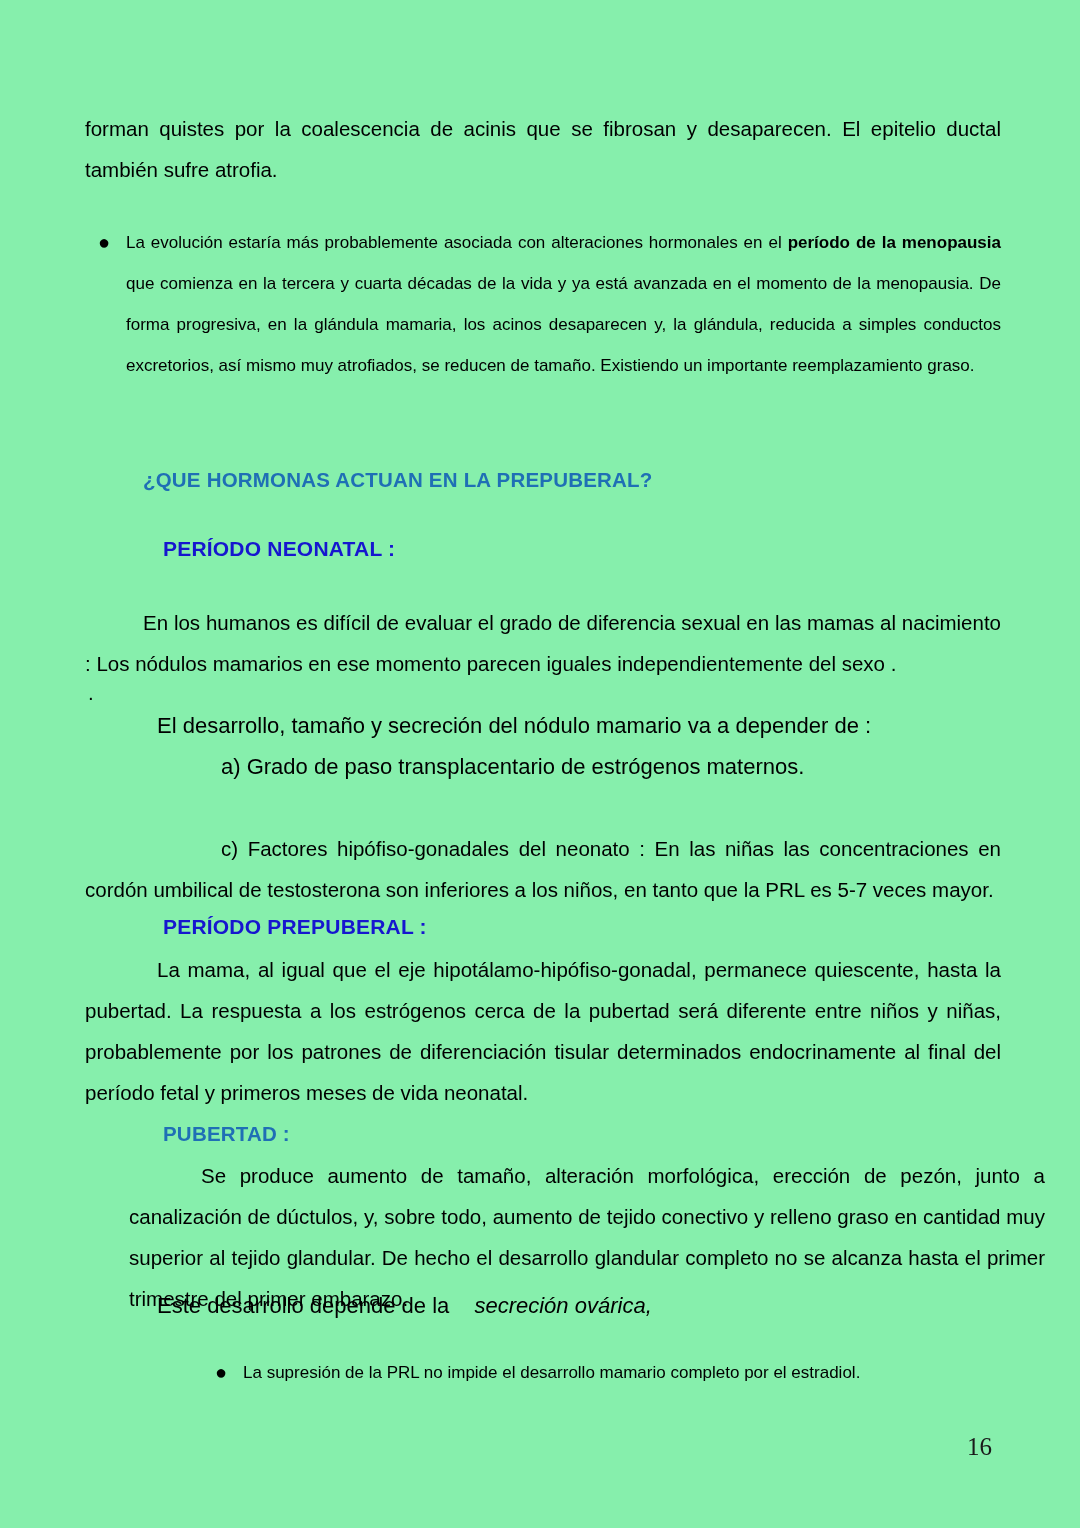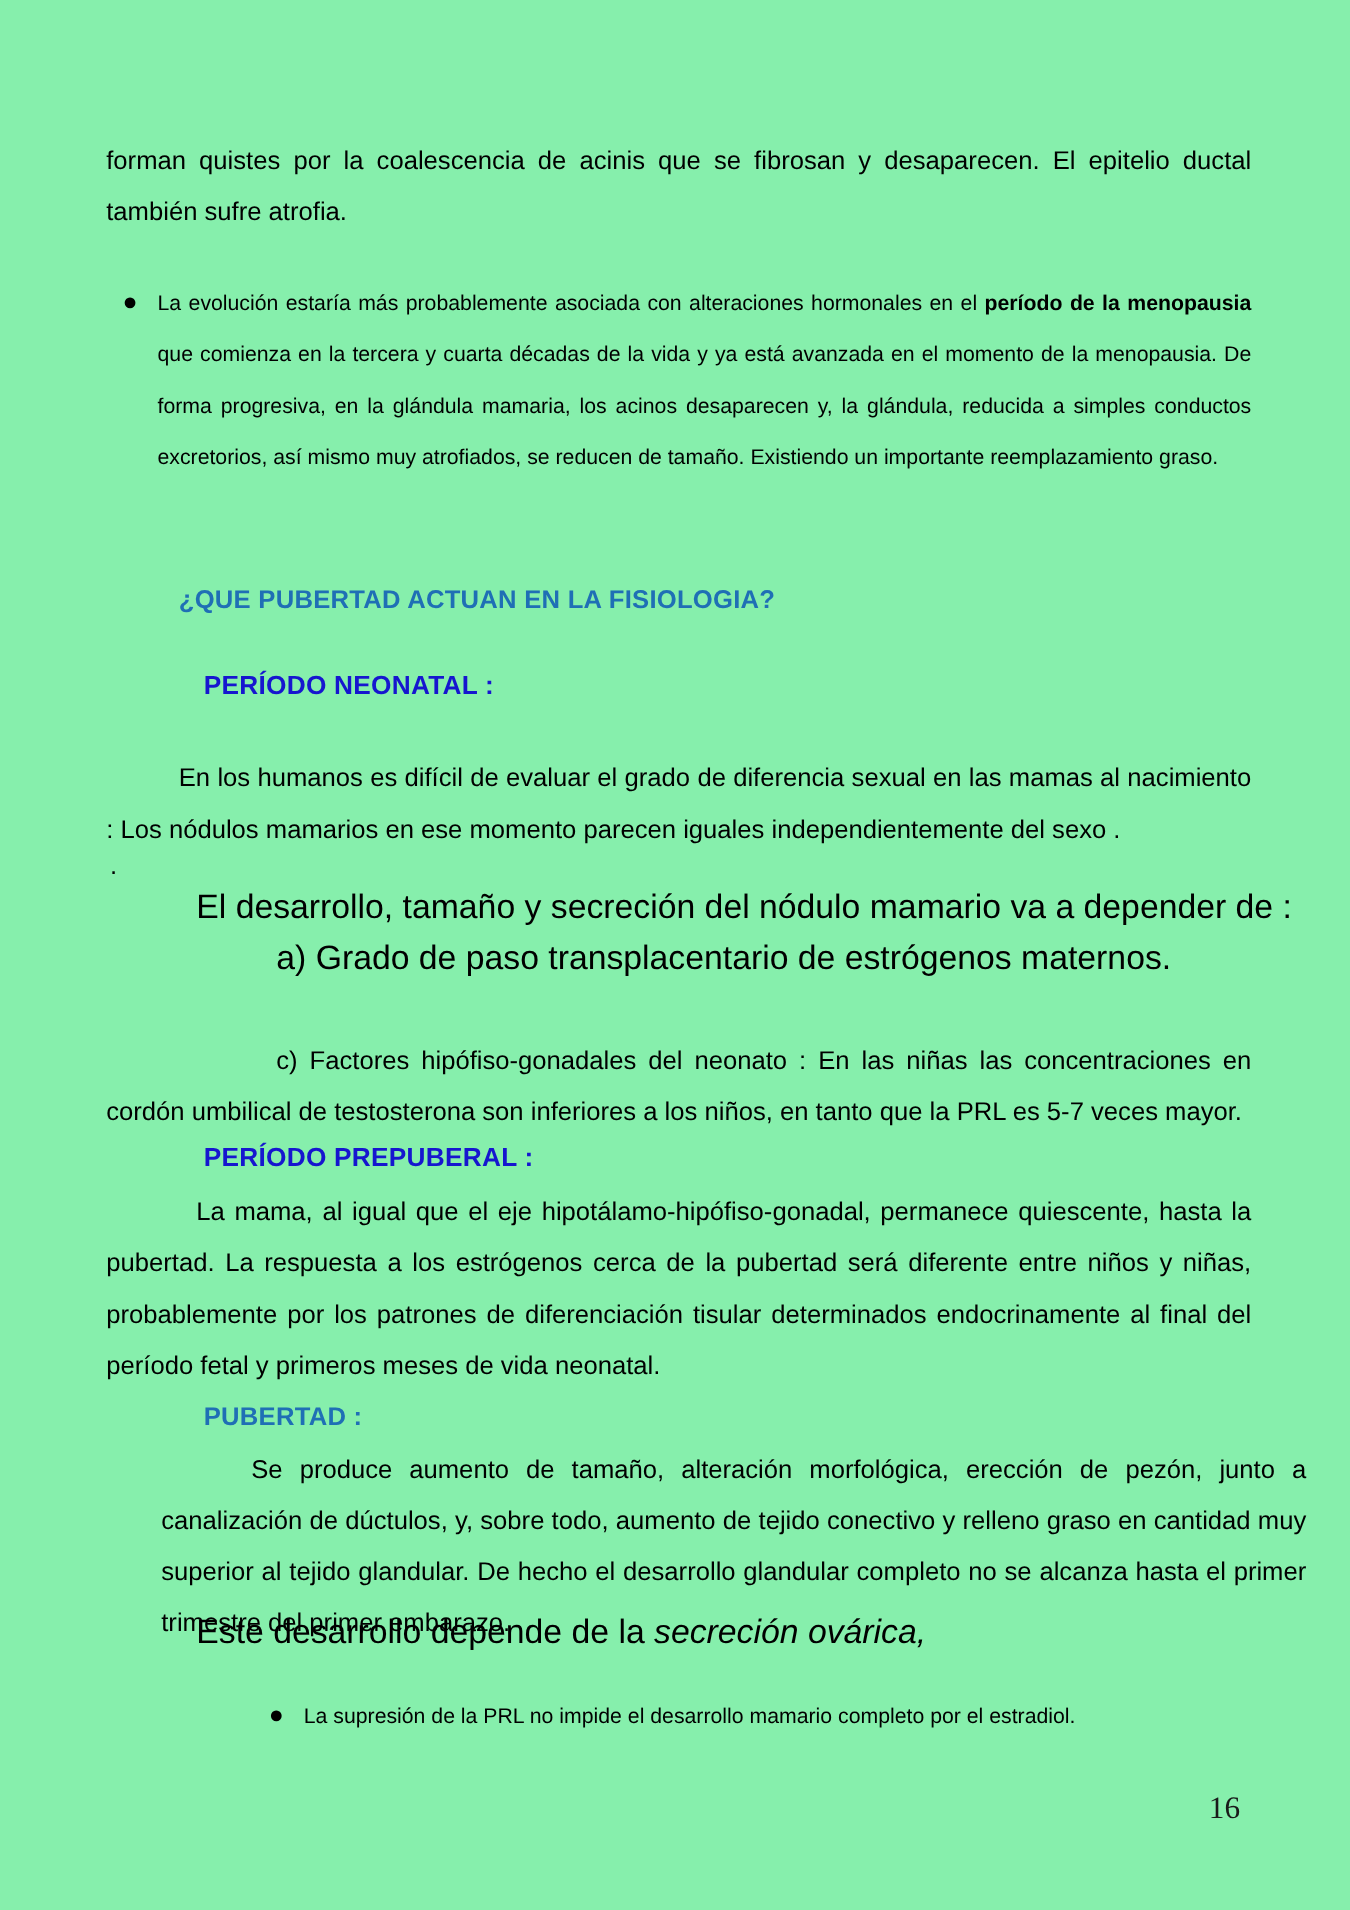--- a/index.html
+++ b/index.html
@@ -70,33 +70,33 @@
     position: absolute;
     font-weight: bold;
     font-size: 21px;
     line-height: 28px;
     color: #1616cf;
     letter-spacing: 0.2px;
     white-space: nowrap;
   }
 
   .bold { font-weight: bold; }
-  .ital { font-style: italic; }
+  .ital { font-style: italic; margin-left: 19px; }
 
   
   .stray {
     position: absolute;
     font-size: 20.5px;
     line-height: 41px;
   }
 
   
   .listline {
     position: absolute;
-    font-size: 27px;
+    font-size: 22px;
     line-height: 41px;
     white-space: nowrap;
   }
 
   
   .pageno {
     position: absolute;
     font-family: "Liberation Serif", serif;
     font-size: 25px;
     color: #1a1a1a;
@@ -112,21 +112,21 @@
   </div>
 
   <div class="bullet-row" style="left:98px; top:222px; width:903px;">
     <span class="bullet-dot">●</span>
     <span class="bullet-body">
       <span>La evolución estaría más probablemente asociada con alteraciones hormonales en el </span><span class="bold">período de la menopausia</span><span> que comienza en la tercera y cuarta décadas de la vida y ya está avanzada en el momento de la menopausia. De forma progresiva, en la glándula mamaria, los acinos desaparecen y, la glándula, reducida a simples conductos excretorios, así mismo muy atrofiados, se reducen de tamaño. Existiendo un importante reemplazamiento graso.</span>
     </span>
   </div>
 
   <div class="h-blue-light" style="left:143px; top:466px; font-size:20.5px;">
-    <span>¿QUE PUBERTAD ACTUAN EN LA FISIOLOGIA?</span>
+    <span>¿QUE HORMONAS ACTUAN EN LA PREPUBERAL?</span>
   </div>
 
   <div class="h-blue-strong" style="left:163px; top:535px;">
     <span>PERÍODO NEONATAL :</span>
   </div>
 
   <div class="blk col" style="top:602px; width:916px; text-indent:58px;">
     <span>En los humanos es difícil de evaluar el grado de diferencia sexual en las mamas al nacimiento : Los nódulos mamarios en ese momento parecen iguales independientemente del sexo .</span>
   </div>
 

